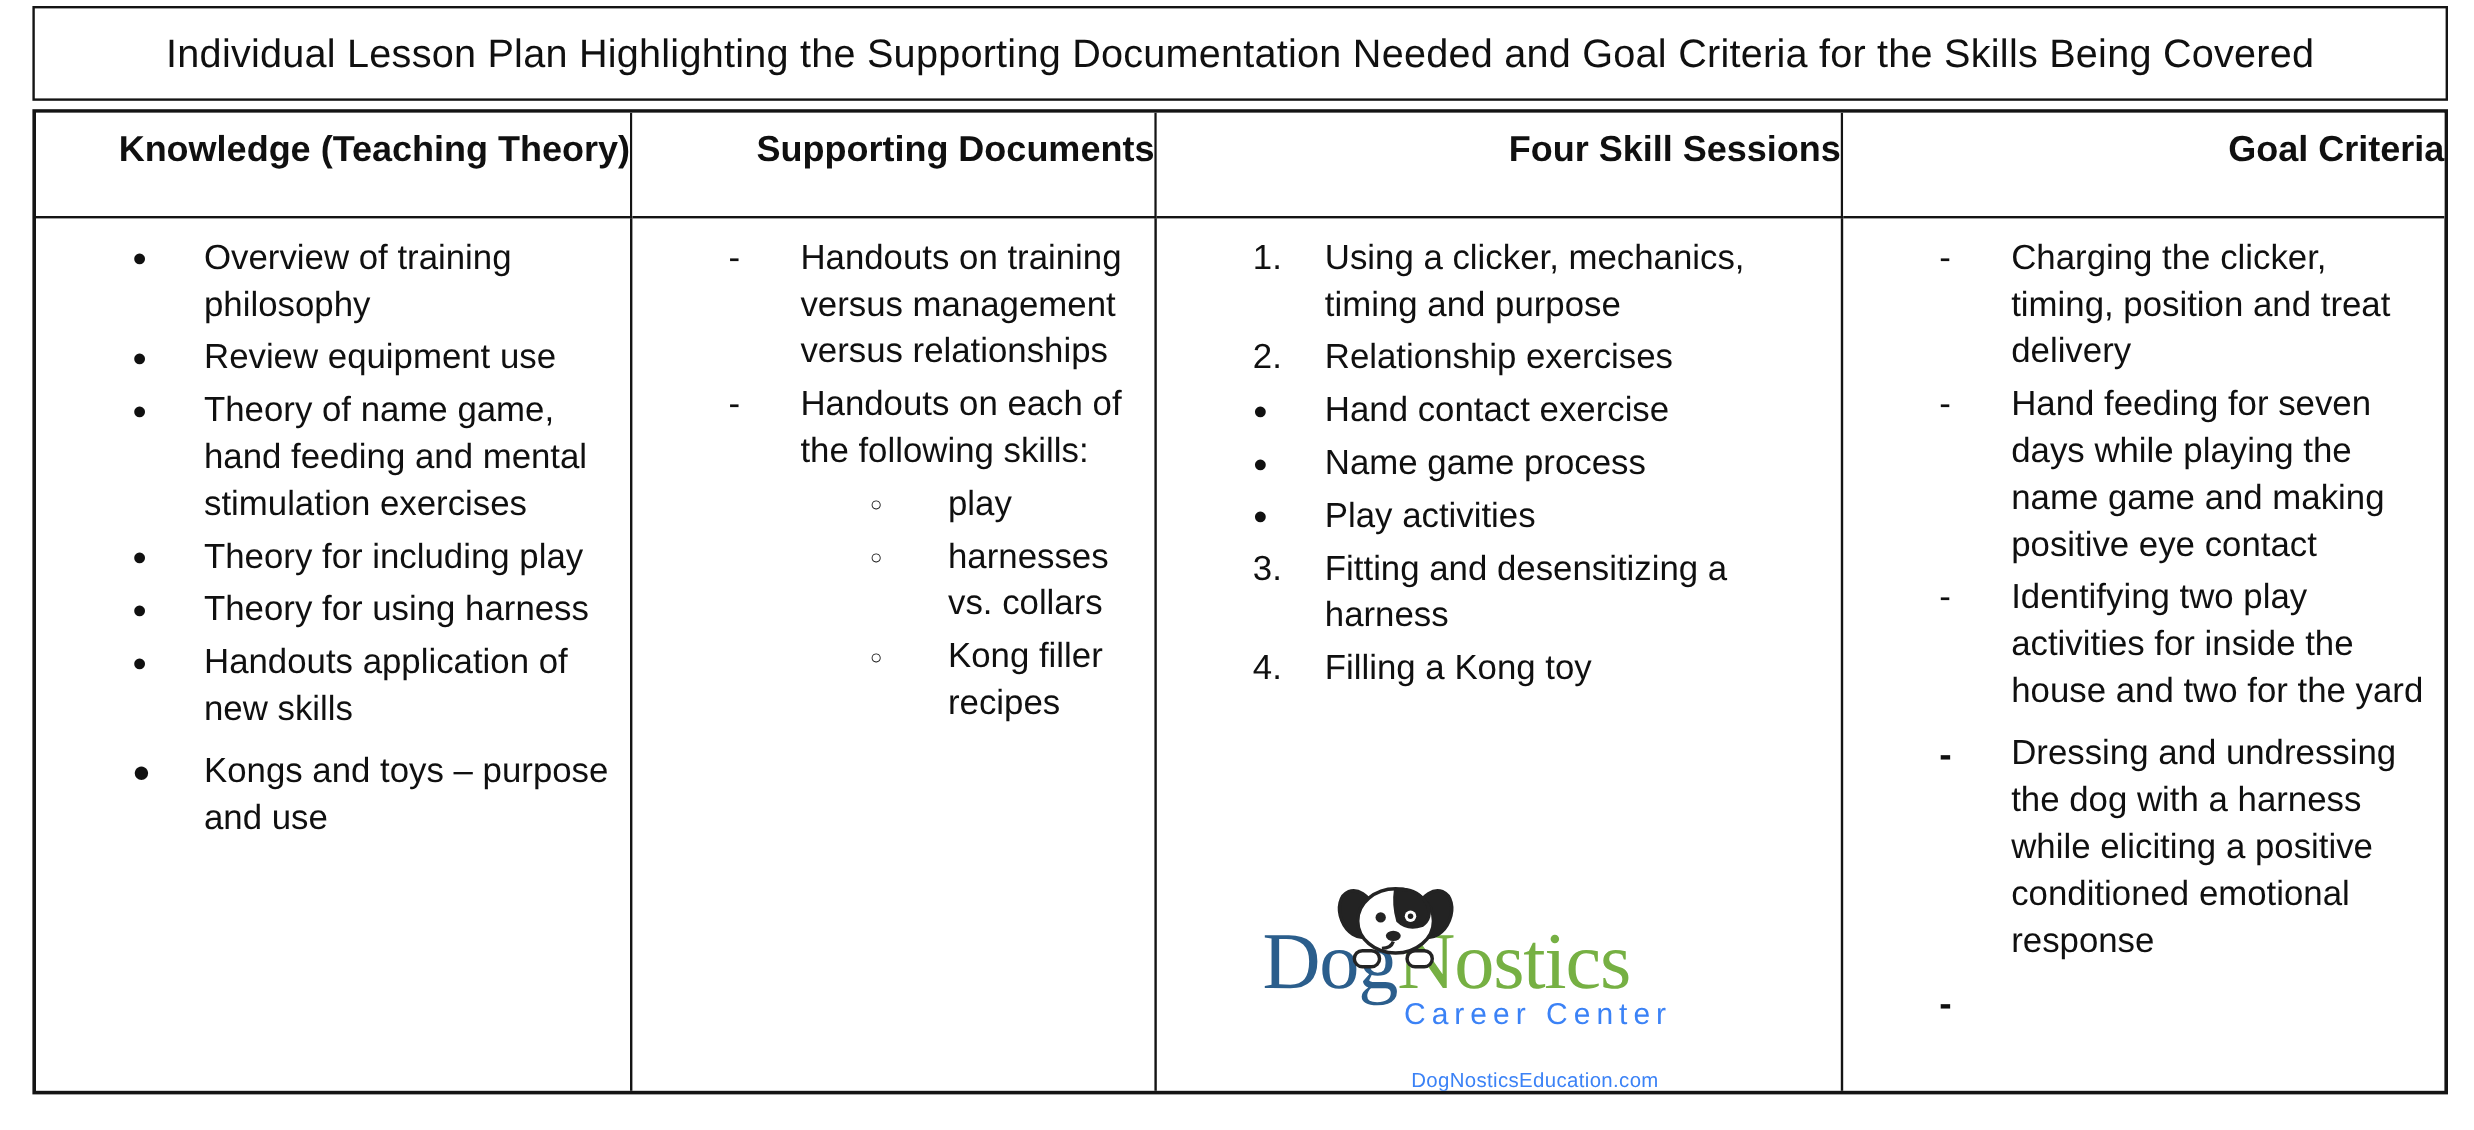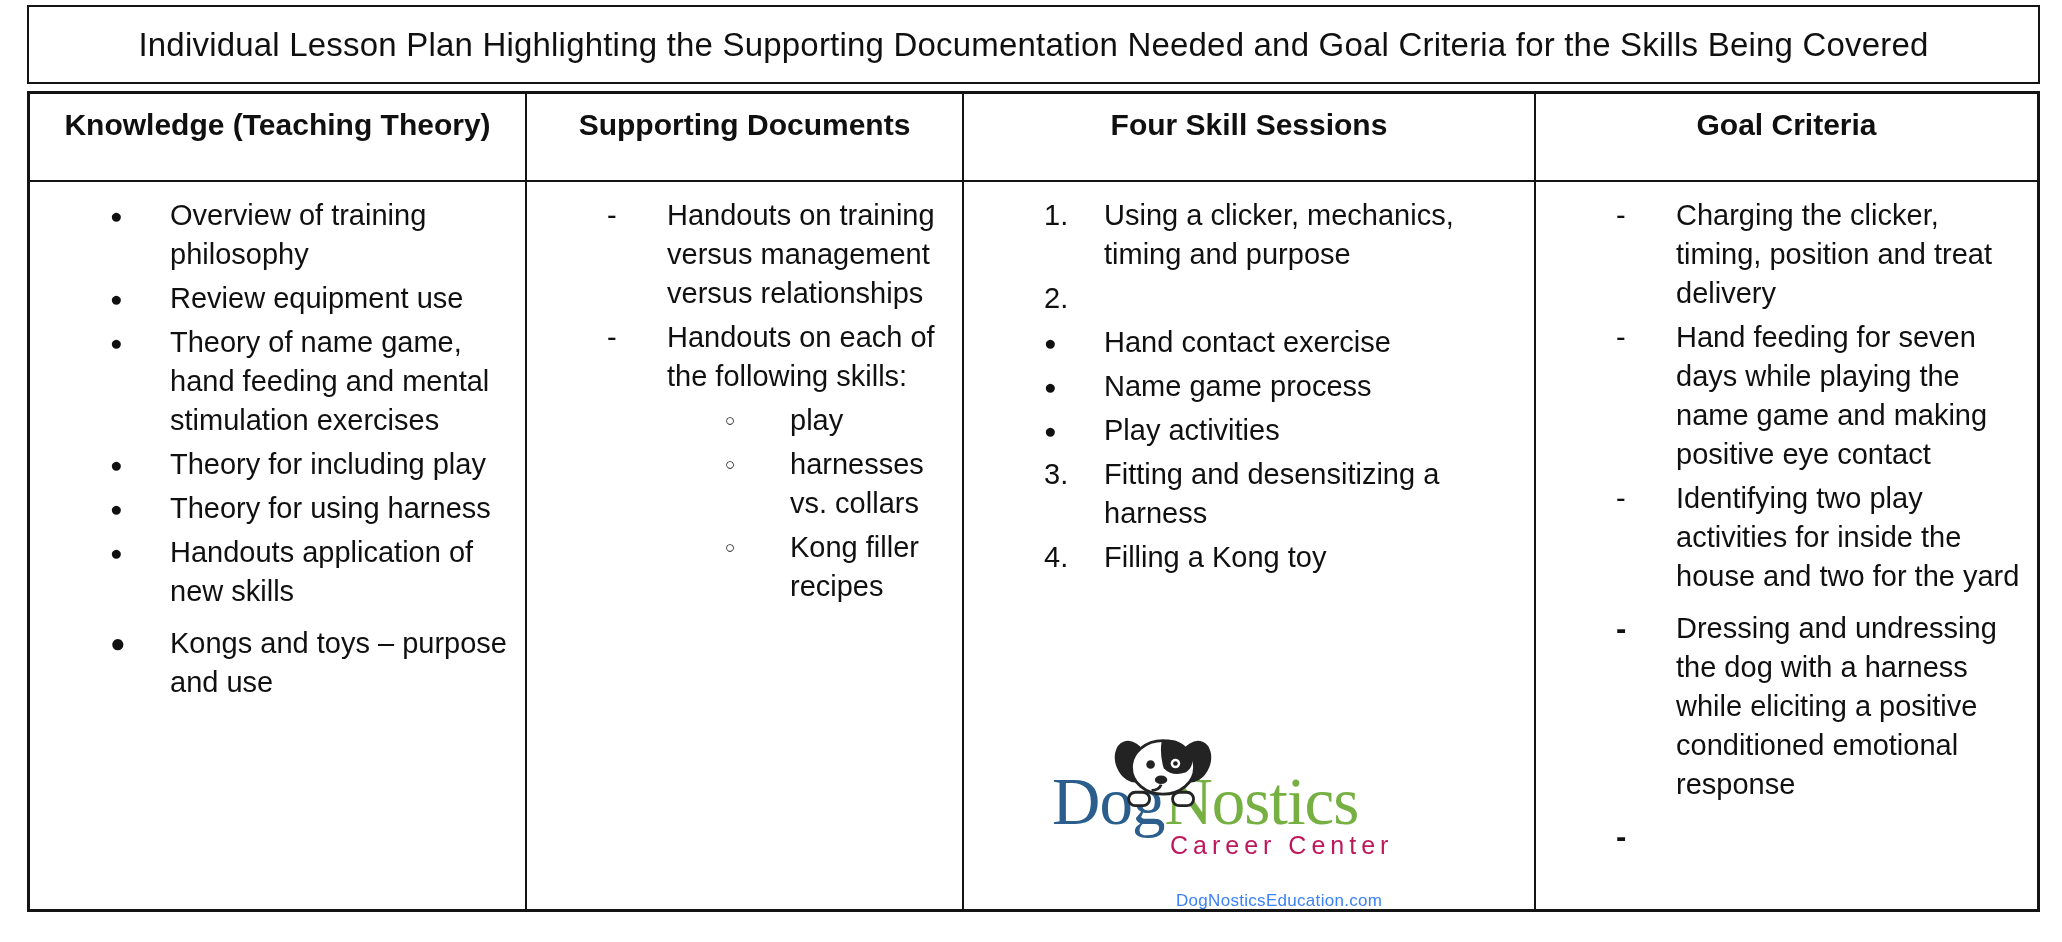--- a/index.html
+++ b/index.html
@@ -16,21 +16,21 @@
   .title-text { font-size:33px; letter-spacing:0.2px; white-space:nowrap; }
   .grid {
     position:absolute; left:27px; top:91px; width:2013px; height:821px;
     border:3px solid #141414; background:#ffffff;
     display:grid;
     grid-template-columns:497px 437px 572px auto;
     grid-template-rows:88px auto;
   }
   .th {
     border-bottom:2px solid #141414; border-right:2px solid #141414;
-    font-weight:bold; font-size:30px; text-align:center; padding-top:14px;
+    font-weight:bold; font-size:30px; text-align:right; padding-top:14px;
     background:#ffffff;
   }
   .th.last { border-right:none; }
   .td {
     border-right:2px solid #141414; position:relative; overflow:hidden;
     padding:14px 4px 0 0; font-size:29px; line-height:39px;
   }
   .td.last { border-right:none; }
   .li { display:flex; margin-bottom:5px; }
   .li.gap { margin-top:13px; }
@@ -44,21 +44,21 @@
   .txt { flex:1; padding-right:4px; }
 
   
   .logo { position:absolute; left:88px; top:584px; width:400px; }
   .logo-main {
     position:relative; font-family:"Liberation Serif", serif;
     font-size:67px; line-height:70px; letter-spacing:-1px; white-space:nowrap;
   }
   .pup { position:absolute; left:52px; top:-33px; width:118px; height:86px; }
   .logo-career {
-    font-size:25px; letter-spacing:5px; color:#be185d;
+    font-size:25px; letter-spacing:5px; color:#3b82f6;
     margin:-10px 0 16px 118px; white-space:nowrap;
   }
   .logo-site {
     font-size:17px; color:#3b82f6; margin:1px 0 0 124px; letter-spacing:0.3px;
   }
 </style>
 </head>
 <body>
 
 <div class="page">
@@ -147,20 +147,21 @@
         </div>
         <div class="logo-career">Career Center</div>
         <div class="logo-site">DogNosticsEducation.com</div>
       </div>
     <div class="li">
           <span class="marker">1.</span>
           <span class="txt">Using a clicker, mechanics, timing and purpose</span>
         </div>
         <div class="li">
           <span class="marker">2.</span>
+          <span class="txt">Relationship exercises</span>
         </div>
         <div class="li">
           <span class="marker dot">●</span>
           <span class="txt">Hand contact exercise</span>
         </div>
         <div class="li">
           <span class="marker dot">●</span>
           <span class="txt">Name game process</span>
         </div>
         <div class="li">

